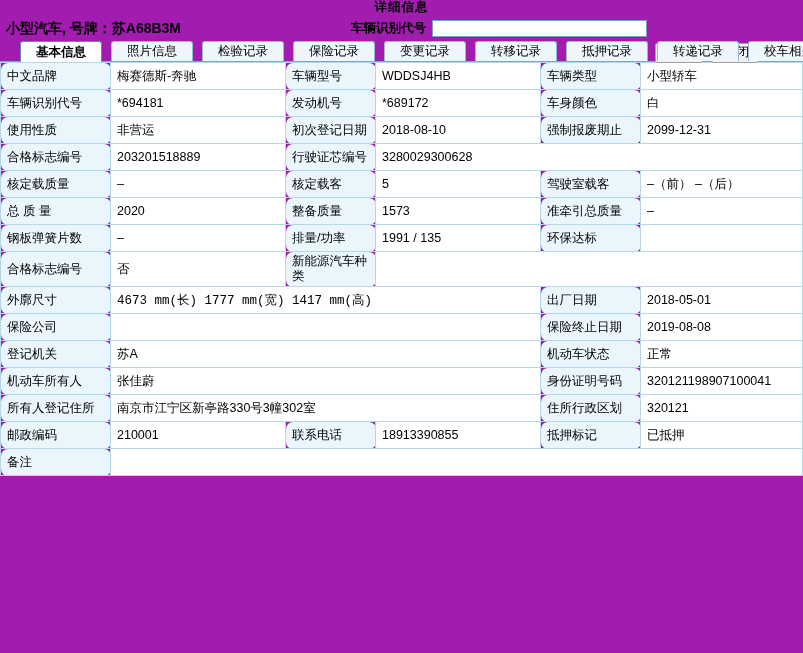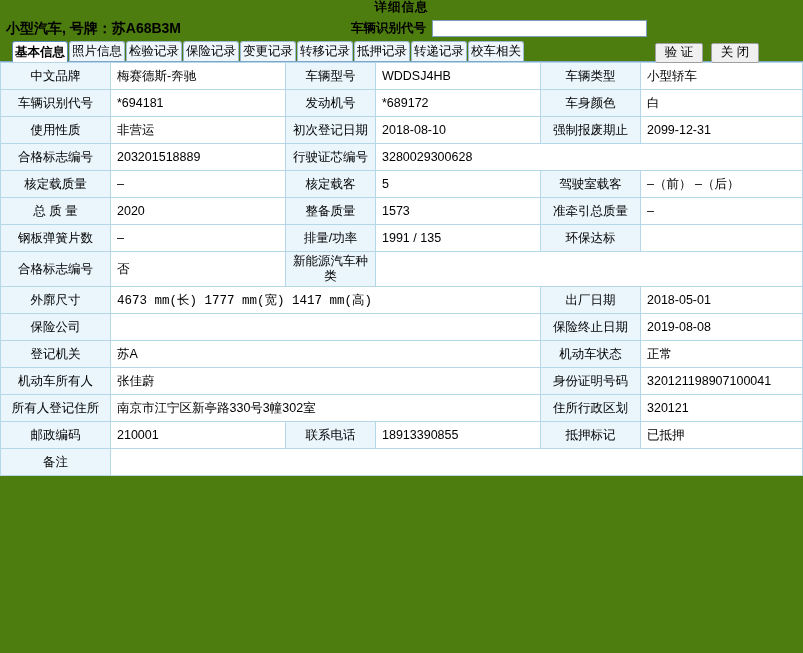--- a/index.html
+++ b/index.html
@@ -6,21 +6,21 @@
     margin: 0;
     padding: 0;
     background: #ffffff;
     font-family: "Liberation Sans", sans-serif;
   }
   #page {
     position: relative;
     width: 803px;
     height: 653px;
     overflow: hidden;
-    background: #4d7c0f;
+    background: #a21caf;
     font-size: 12px;
     color: #000;
   }
   .title-bar {
     height: 14px;
     text-align: center;
     font-size: 12.5px;
     font-weight: bold;
     color: #000;
     letter-spacing: 1px;
@@ -73,30 +73,31 @@
     display: flex;
     align-items: flex-end;
     height: 22px;
     padding-left: 12px;
     border-bottom: 1px solid #7ea6c9;
     box-sizing: border-box;
   }
   .tab {
     height: 19px;
     line-height: 19px;
-    padding: 0 2px;
+    padding: 0 15px;
     font-size: 12.5px;
     border: 1px solid #9cb9d4;
     border-bottom: none;
     background: #eef5fb;
     margin-right: 1px;
     border-radius: 3px 3px 0 0;
     color: #000;
     white-space: nowrap;
     cursor: pointer;
+    margin-left: 8px;
   }
   .tab.active {
     background: #ffffff;
     font-weight: bold;
     border-color: #5b8bbd;
     position: relative;
     top: 1px;
     height: 20px;
     line-height: 20px;
   }
@@ -110,25 +111,26 @@
     border: 1px solid #b6d7e8;
     font-size: 12.5px;
     height: 22px;
     padding: 2px 6px;
     vertical-align: middle;
     color: #000;
     overflow: hidden;
   }
   td.lbl {
     background: #eaf6fb;
-    text-align: center;
+    text-align: left;
     color: #1a4f7a;
     font-weight: normal;
     white-space: normal;
     line-height: 15px;
+    border-radius: 7px;
   }
   td.val {
     background: #ffffff;
     text-align: left;
   }
   .two-line { line-height: 15px; }
   .mono-unit { font-family: Liberation Mono, monospace; font-size: 11.5px; }
 </style>
 </head>
 <body>

